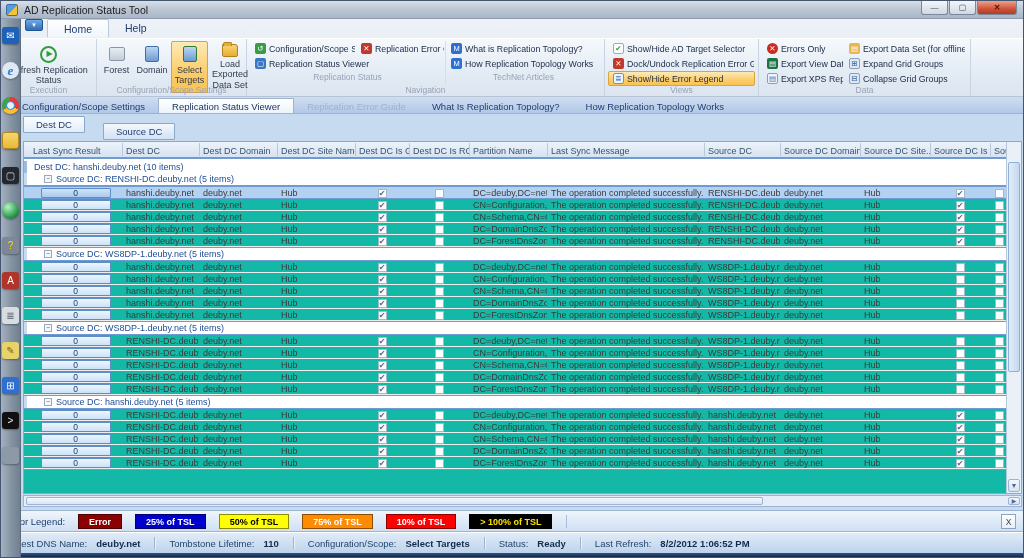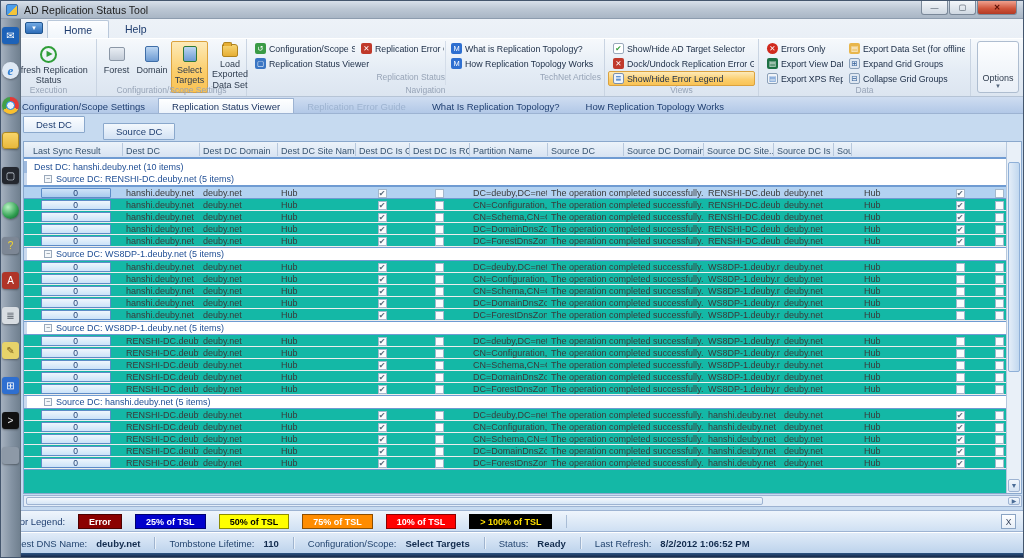--- a/index.html
+++ b/index.html
@@ -30,21 +30,21 @@
     align-items:center;justify-content:center;font-size:10px;line-height:1;
     box-shadow:0 1px 2px rgba(0,0,0,.35);}
   .dock-icon.chrome{border-radius:50%;
     background:conic-gradient(#e53935 0 33%,#fbc02d 33% 66%,#43a047 66% 100%);position:relative;}
   .dock-icon.chrome::after{content:"";position:absolute;width:7px;height:7px;border-radius:50%;
     background:#e8f1fb;border:1px solid #1e88e5;}
   .dock-icon.folder{background:linear-gradient(#f9d66a,#e8b83c);border:1px solid #b08a20;}
   .dock-icon.orb{border-radius:50%;background:radial-gradient(circle at 35% 30%,#b7f3c2,#2e9e4f 60%,#14512c);}
   
   .ribbon{position:absolute;top:18px;left:0;right:0;height:78px;background:linear-gradient(#edf2f8,#dfe7f1);}
-  .rtabrow{height:19px;display:flex;align-items:center;padding-left:24px;}
+  .rtabrow{height:19px;display:flex;align-items:flex-start;padding-left:24px;}
   .pearl{width:18px;height:12px;margin:0 4px 2px 0;border-radius:2px;border:1px solid #20558f;
     background:linear-gradient(#70a9e4,#2e6db8);color:#fff;font-size:7px;line-height:10px;text-align:center;}
   .rtab{font-size:10.5px;color:#1e3c6e;padding:3px 16px 2px;white-space:nowrap;}
   .rtab.active{background:linear-gradient(#fdfeff,#f1f6fb);border:1px solid #b9c8da;border-bottom:none;
     border-radius:2px 2px 0 0;}
   .rbody{position:absolute;top:19px;left:0;right:0;bottom:0;display:flex;
     border-top:1px solid #ffffff;border-bottom:1px solid #b6c4d6;
     background:linear-gradient(#f6f9fc,#e4ecf5 55%,#dce5f0);}
   .rgroup{position:relative;border-right:1px solid #c9d4e2;padding:2px 3px 11px;flex:0 0 auto;}
   .gcap{position:absolute;bottom:1px;left:0;right:0;text-align:center;font-size:8.5px;color:#97a4b7;
@@ -64,21 +64,21 @@
   .srv{width:14px;height:16px;background:linear-gradient(#bcd6f2,#6d9bd3);border:1px solid #3f6ea8;border-radius:2px;}
   .grp3{width:16px;height:14px;background:
      linear-gradient(#e8edf3,#c3ccd8);border:1px solid #8b97a6;border-radius:2px;}
   .lnks{display:flex;flex-direction:column;}
   .lnkrow{display:flex;}
   .lnk{display:flex;align-items:center;gap:3px;font-size:8.8px;color:#20314a;padding:1px 4px;
     white-space:nowrap;overflow:hidden;height:15px;border:1px solid transparent;border-radius:2px;}
   .lnk.hl{background:linear-gradient(#fdeab8,#fbcd6a 60%,#f9c355);border-color:#dba23e;}
   .licon{width:11px;height:11px;border-radius:2px;flex:0 0 auto;display:flex;align-items:center;
     justify-content:center;font-size:7.5px;line-height:1;color:#fff;}
-  .subcap{font-size:8.5px;color:#97a4b7;text-align:right;margin-top:1px;}
+  .subcap{font-size:8.5px;color:#97a4b7;text-align:center;margin-top:1px;}
   .optbtn{width:42px;height:52px;border:1px solid #aebdd0;border-radius:3px;background:linear-gradient(#fdfeff,#e9eff7);
     display:flex;flex-direction:column;align-items:center;justify-content:flex-end;font-size:9px;color:#2f3c4e;
     padding-bottom:3px;}
   
   .tabstrip{position:absolute;top:96px;left:0;right:0;height:17px;display:flex;align-items:flex-end;
     background:linear-gradient(#cfddf1,#b2c8e7);border-bottom:1px solid #9db3d2;padding-left:8px;}
   .stab{font-size:9.5px;color:#1f3e70;padding:2px 13px 1px;white-space:nowrap;}
   .stab.active{background:linear-gradient(#feffff,#eef4fb);border:1px solid #9db3d2;border-bottom:none;
     border-radius:1px 1px 0 0;color:#17305c;}
   .stab.disabled{color:#9db3d0;}
@@ -286,26 +286,20 @@
             </span>
             <span class="lnk">
               <span class="licon" style="background:#dfe8f2;border:1px solid #8ba0b8;color:#2f5c96">⊟</span>
               <span>Collapse Grid Groups</span>
             </span>
           </div>
         </div>
         <div class="gcap">Data</div>
       </div>
 
-      <div class="rgroup" style="border-right:none;padding:2px 6px;">
-        <div class="optbtn">
-          <span>Options</span>
-          <span style="font-size:6px;color:#55677e;">▼</span>
-        </div>
-      </div>
     </div>
   </div>
 
   <div class="tabstrip">
     <span class="stab">Configuration/Scope Settings</span>
     <span class="stab active">Replication Status Viewer</span>
     <span class="stab disabled">Replication Error Guide</span>
     <span class="stab">What Is Replication Topology?</span>
     <span class="stab">How Replication Topology Works</span>
   </div>
@@ -317,20 +311,21 @@
     <div class="grid">
       <div class="ghead">
           <span class="hcell" style="width: 5px; border-right: none;"></span>
           <span class="hcell" style="width: 93px;">Last Sync Result</span>
           <span class="hcell" style="width: 77px;">Dest DC</span>
           <span class="hcell" style="width: 78px;">Dest DC Domain</span>
           <span class="hcell" style="width: 78px;">Dest DC Site Name</span>
           <span class="hcell" style="width: 54px;">Dest DC Is GC?</span>
           <span class="hcell" style="width: 60px;">Dest DC Is RODC?</span>
           <span class="hcell" style="width: 78px;">Partition Name</span>
+          <span class="hcell" style="width: 157px;">Last Sync Message</span>
           <span class="hcell" style="width: 76px;">Source DC</span>
           <span class="hcell" style="width: 80px;">Source DC Domain</span>
           <span class="hcell" style="width: 70px;">Source DC Site...</span>
           <span class="hcell" style="width: 60px;">Source DC Is GC?</span>
           <span class="hcell" style="width: 18px;">Source DC Is RODC?</span>
         </div>
       <div class="gbody">
           <div class="ghdr">Dest DC: hanshi.deuby.net (10 items)</div>
           <div class="ghdr sub">
             <span class="collbox">−</span>

